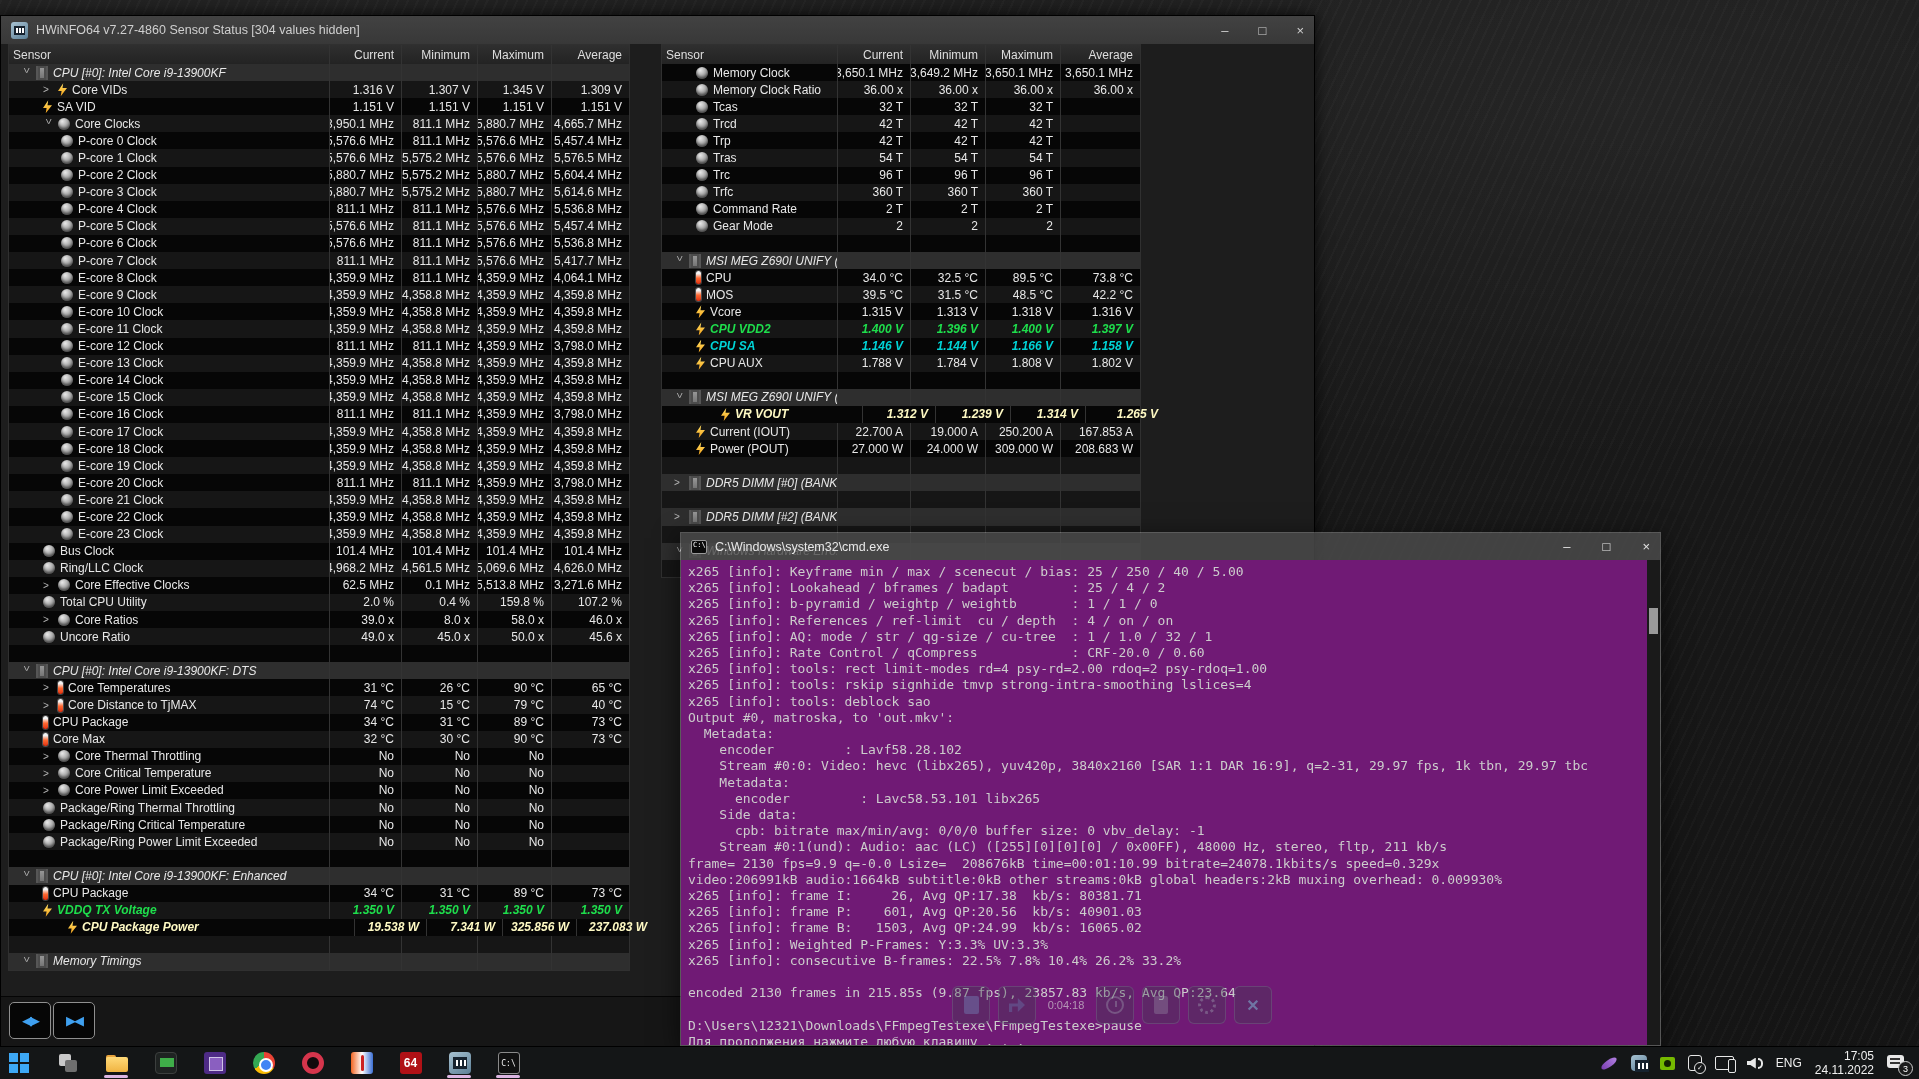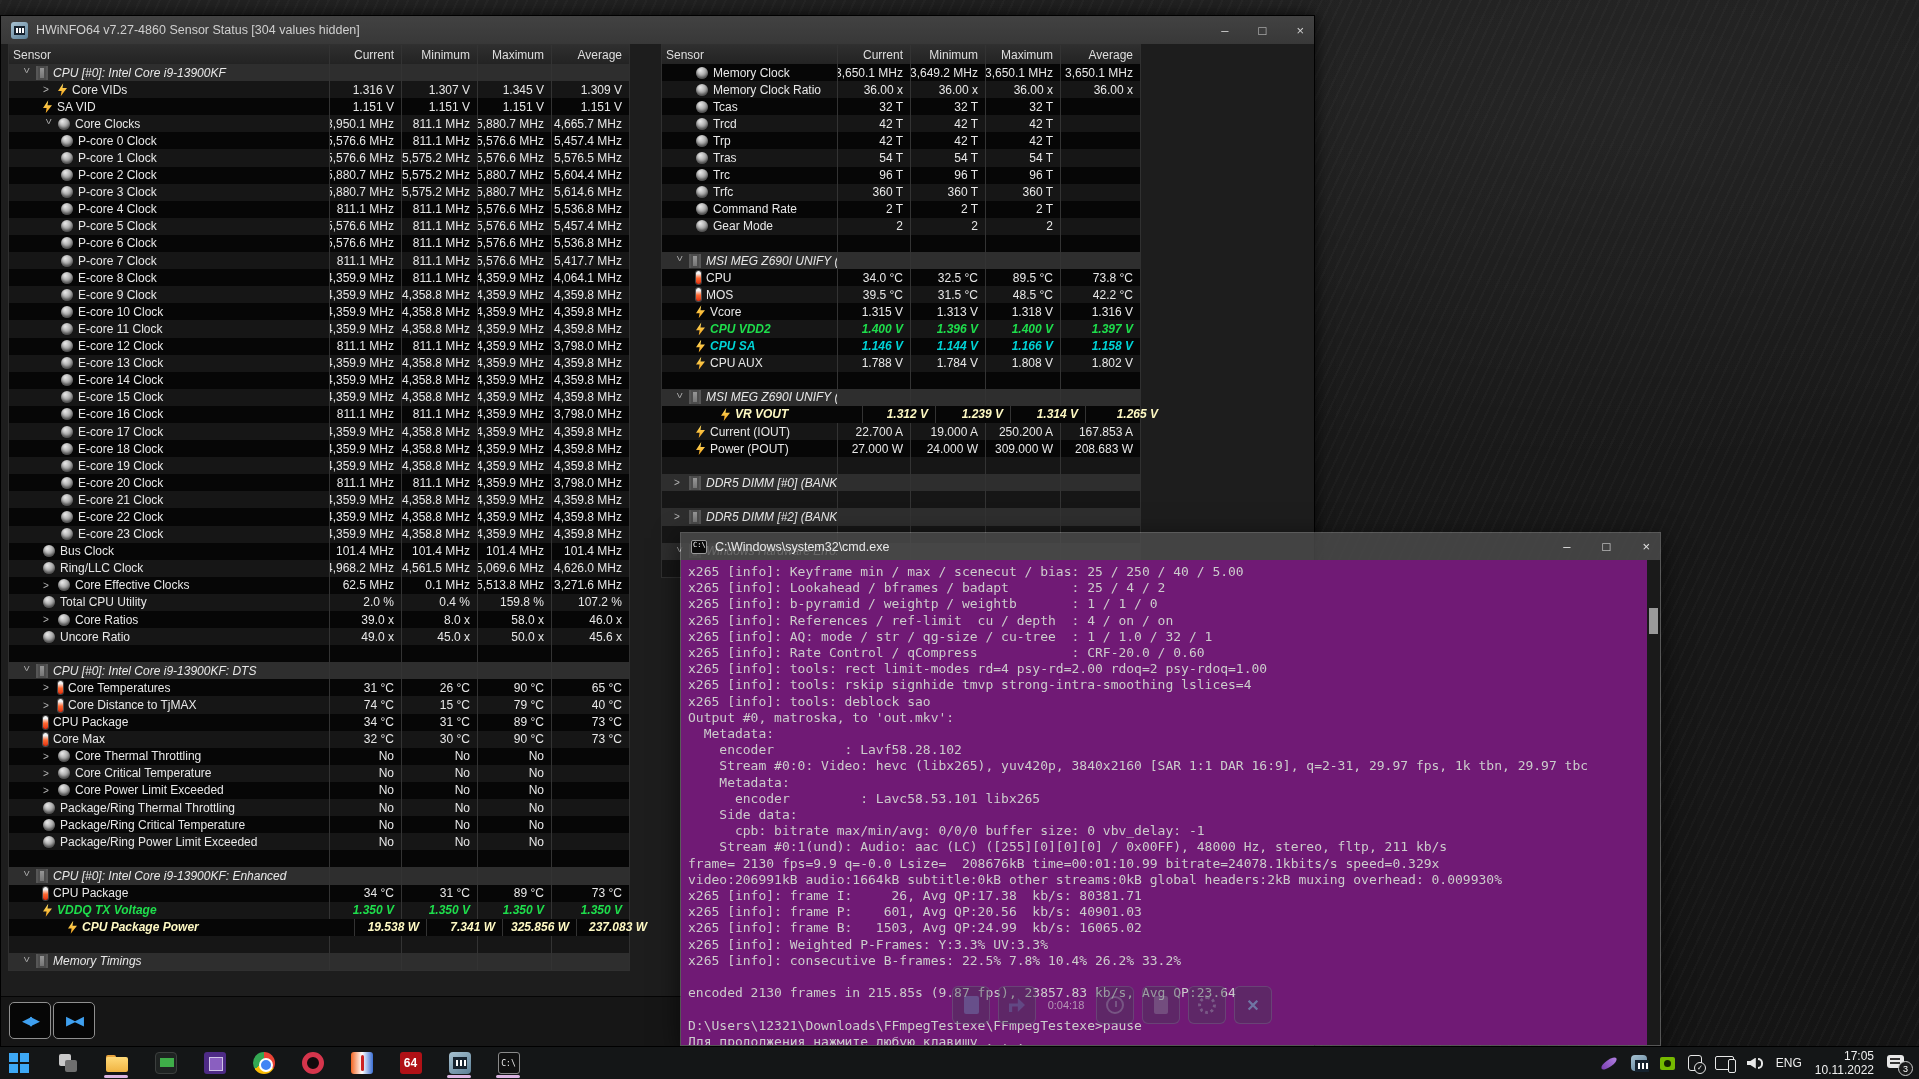--- a/index.html
+++ b/index.html
@@ -1101,20 +1101,20 @@
     <div class="i-nvidia"></div>
     <div class="i-usb"></div>
     <div class="i-cast"></div>
     <div class="spkwrap">
         <div class="i-spk"></div>
         <div class="spkarc"></div>
       </div>
     <div class="tlang">ENG</div>
     <div class="tclock">
       <div>17:05</div>
-      <div>10.11.2022</div>
+      <div>24.11.2022</div>
     </div>
     <div class="i-notif">
       <div class="bub"></div>
       <div class="cnt">3</div>
     </div>
   </div>
 </div>
 
 </body></html>

